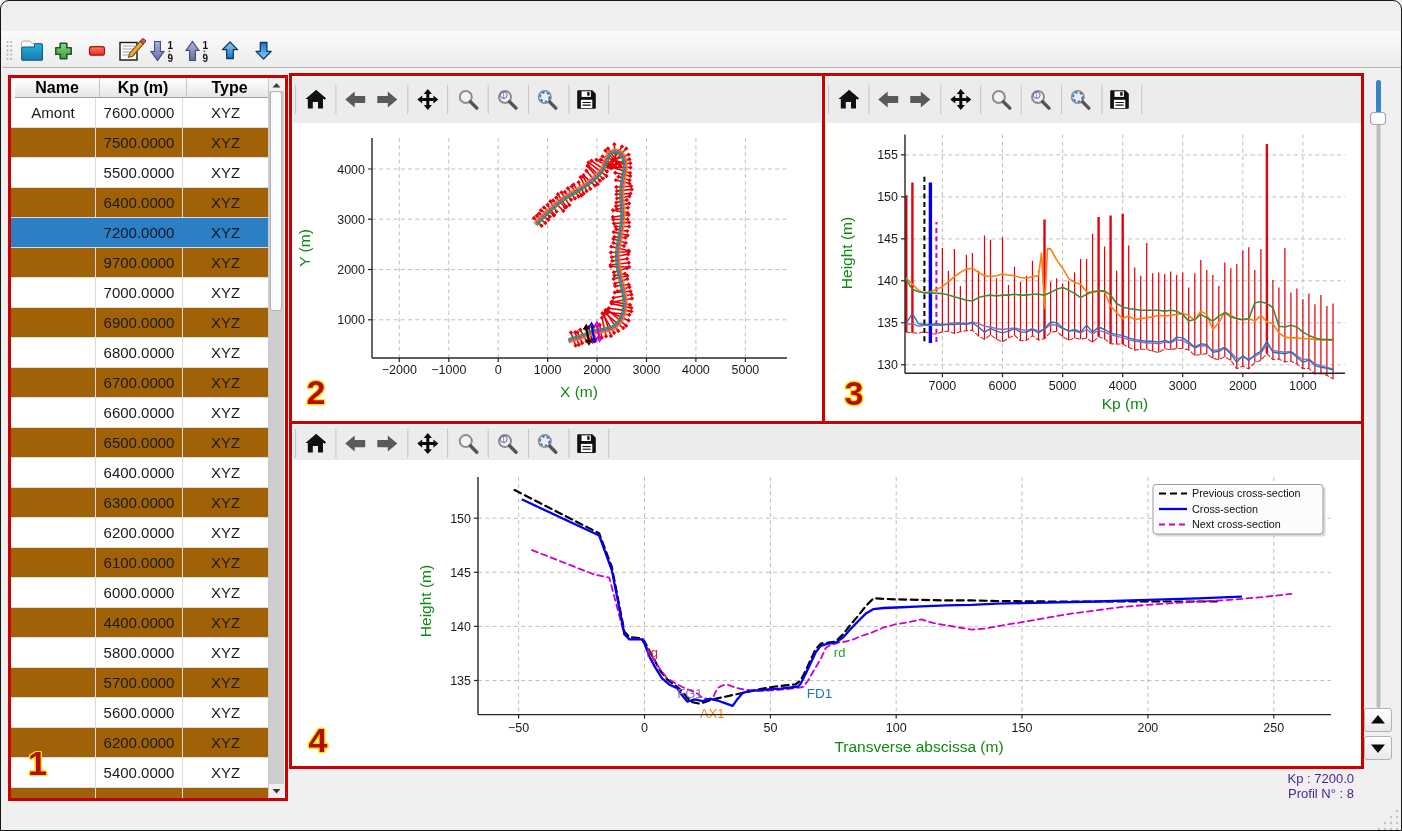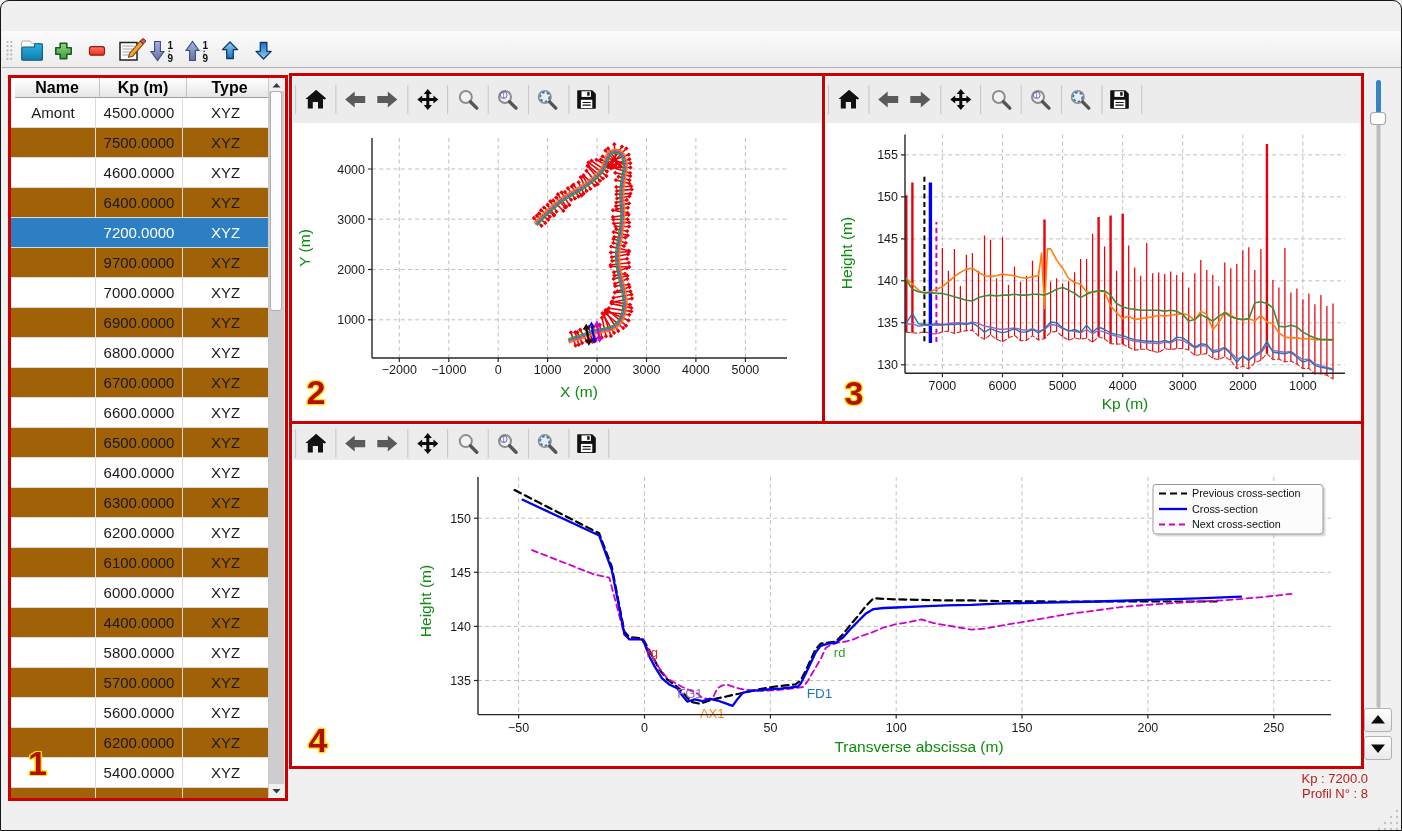--- a/index.html
+++ b/index.html
@@ -11,31 +11,31 @@
 #tablewrap { left:7px; top:74px; width:280px; height:726px; background:#fff; overflow:hidden; }
 .thead { position:absolute; left:4px; top:0; width:257px; height:20px; background:linear-gradient(#ffffff,#e6e6e6); border-bottom:1px solid #9e9e9e; display:flex; font-weight:bold; font-size:16px; }
 .thead div, .trow div { display:flex; align-items:center; justify-content:center; }
 .thead .c1 { border-right:1px solid #c4c4c4; }
 .thead .c2 { border-right:1px solid #c4c4c4; }
 .c1 { width:85px; } .c2 { width:87px; } .c3 { width:85px; }
 .trow { position:relative; width:257px; height:30px; display:flex; font-size:15px; color:#1a1a1a; border-bottom:1px solid #dcdcdc; }
 .trow .c1, .trow .c2 { border-right:1px solid #dcdcdc; }
 .trow.even { background:#a16207; }
 .trow.odd { background:#ffffff; }
-.trow.sel { background:#2d7fc3; color:#ffffff; }
+.trow.sel { background:#2d7fc3; color:#0f172a; }
 .trow.sel div { border-right-color:#2d7fc3; }
 #vscroll { position:absolute; left:257px; top:0; width:15px; height:719px; background:#ececec; border-left:1px solid #c9c9c9; }
 #sb-up { position:absolute; left:0; top:0; width:15px; height:13px; background:#f0f0f0; }
 #sb-dn { position:absolute; left:0; bottom:0; width:15px; height:13px; background:#f0f0f0; }
 #sb-track { position:absolute; left:0; top:13px; width:15px; height:693px; background:#cdcdcd; }
 #sb-thumb { position:absolute; left:1px; top:0px; width:12px; height:220px; background:#fdfdfd; border:1px solid #b0b0b0; border-radius:3px; }
 .plot { position:absolute; }
 #slider { position:absolute; }
 .spinbtn { position:absolute; width:28px; height:24px; border:1px solid #b2b2b2; border-radius:3px; background:linear-gradient(#ffffff,#e9e9e9); text-align:center; }
-.kp-lab { position:absolute; right:33px; text-align:right; font-size:13px; color:#b91c1c; }
+.kp-lab { position:absolute; right:47px; text-align:right; font-size:13px; color:#4c1d95; }
 .num { text-shadow: -1.4px 0 0.6px #ffe100, 1.4px 0 0.6px #ffe100, 0 -1.4px 0.6px #ffe100, 0 1.4px 0.6px #ffe100, -1px -1px 0.5px #ffe100, 1px 1px 0.5px #ffe100, -1px 1px 0.5px #ffe100, 1px -1px 0.5px #ffe100; }
 </style></head><body>
 <div id="win">
  <div id="toolbar"></div>
  <svg style="position:absolute;left:0;top:0" width="290" height="68" viewBox="0 0 290 68">
       <defs>
         <linearGradient id="gfold" x1="0" y1="0" x2="0" y2="1">
           <stop offset="0" stop-color="#27b3e8"></stop>
           <stop offset="1" stop-color="#147ca8"></stop>
         </linearGradient>
@@ -110,31 +110,31 @@
 
  <div class="panel" id="tablewrap">
    <div class="thead">
         <div class="c1">Name</div>
         <div class="c2">Kp (m)</div>
         <div class="c3">Type</div>
       </div>
    <div style="position:absolute;left:0;top:20px;width:257px">
         <div class="trow odd">
           <div class="c1">Amont</div>
-          <div class="c2">4500.0000</div>
+          <div class="c2">7600.0000</div>
           <div class="c3">XYZ</div>
         </div>
         <div class="trow even">
           <div class="c1"></div>
           <div class="c2">7500.0000</div>
           <div class="c3">XYZ</div>
         </div>
         <div class="trow odd">
           <div class="c1"></div>
-          <div class="c2">4600.0000</div>
+          <div class="c2">5500.0000</div>
           <div class="c3">XYZ</div>
         </div>
         <div class="trow even">
           <div class="c1"></div>
           <div class="c2">6400.0000</div>
           <div class="c3">XYZ</div>
         </div>
         <div class="trow odd sel">
           <div class="c1"></div>
           <div class="c2">7200.0000</div>

